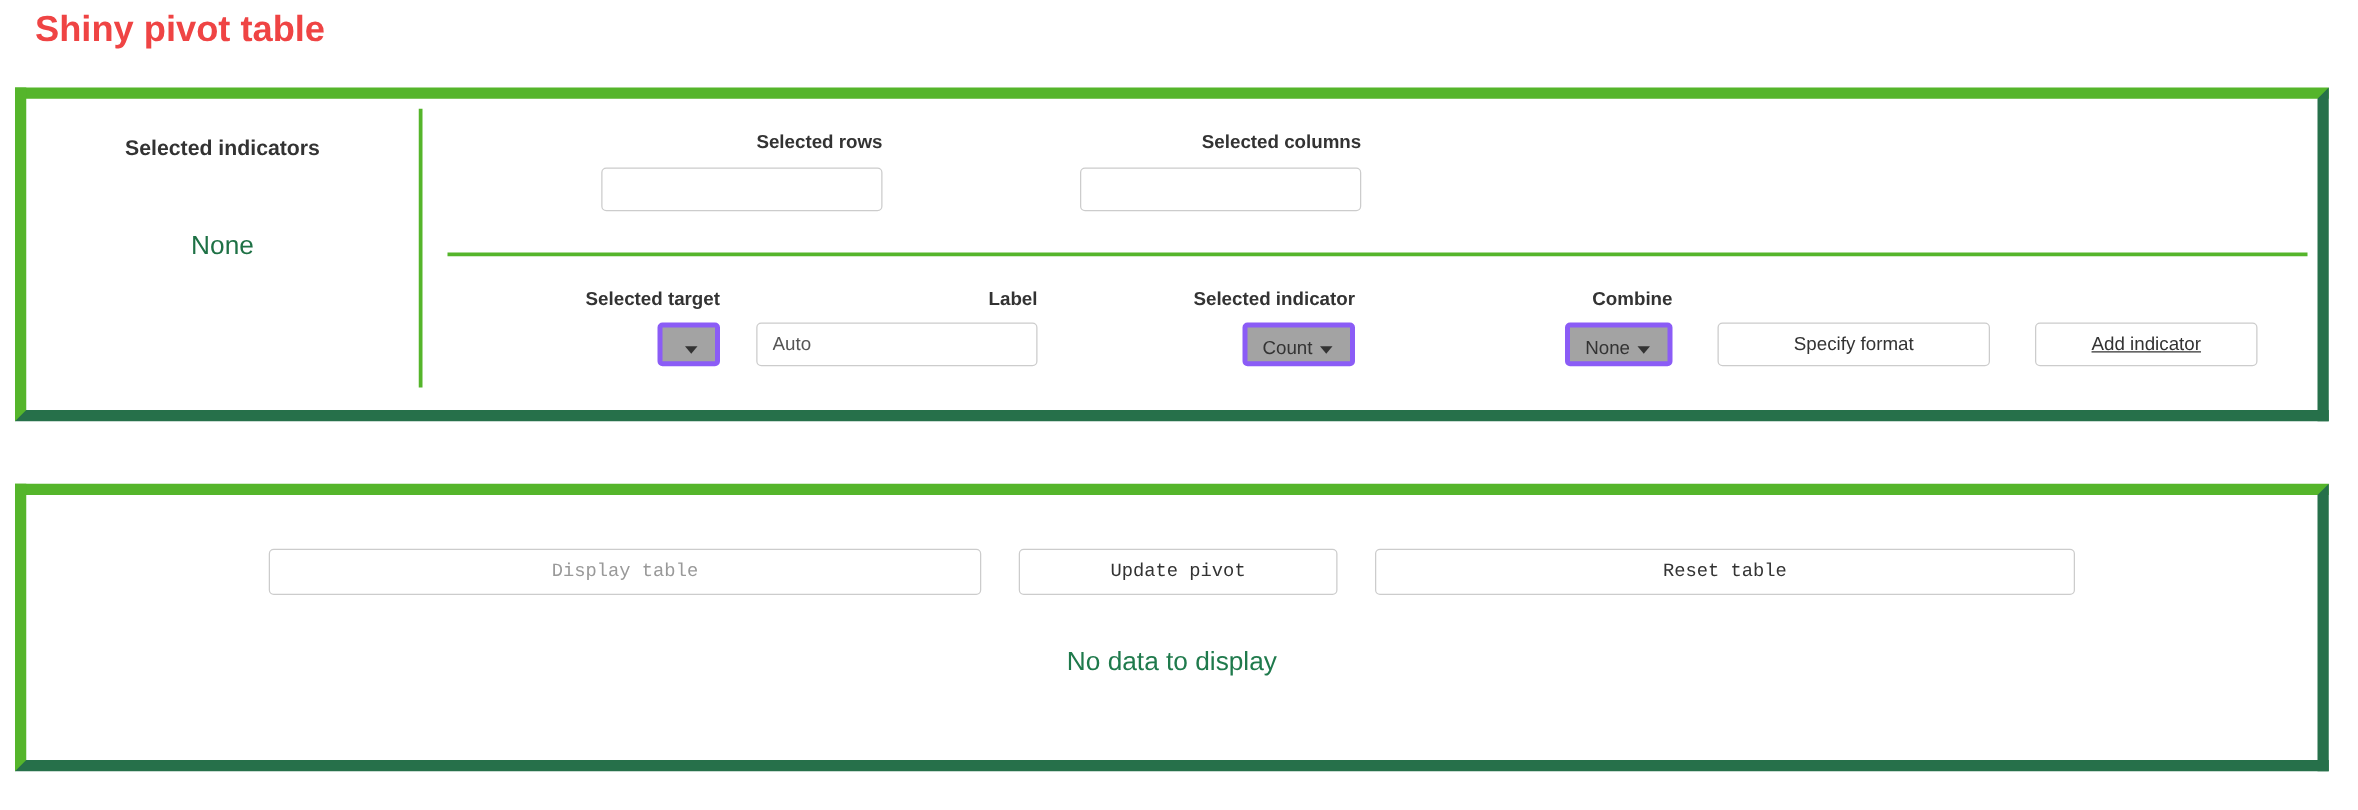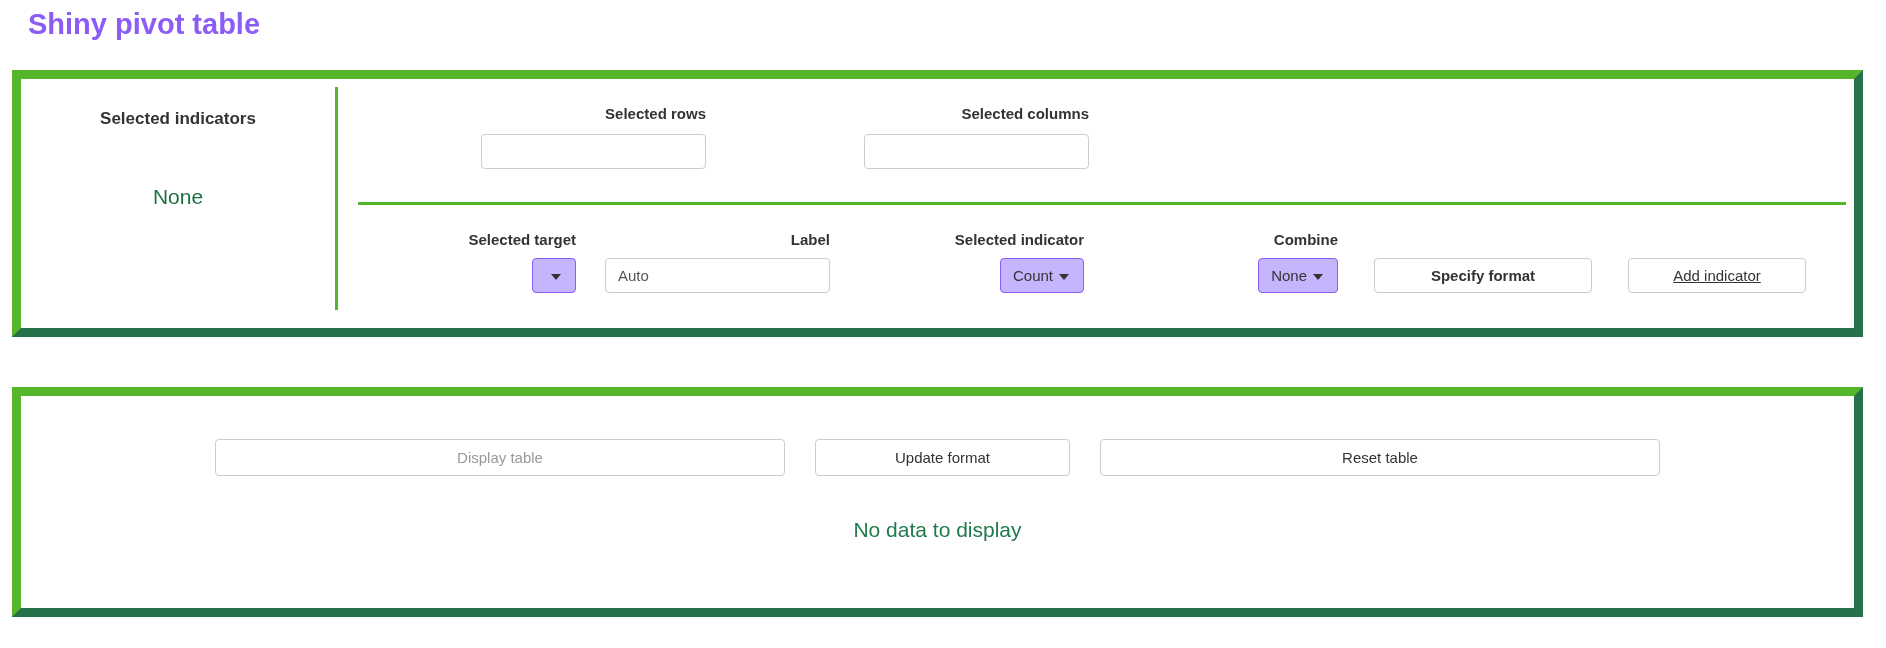--- a/index.html
+++ b/index.html
@@ -6,21 +6,21 @@
   html, body {
     width: 1886px; height: 648px;
     background: #ffffff;
     font-family: "Liberation Sans", sans-serif;
     overflow: hidden;
   }
   .page-title {
     margin: 8px 0 0 28px;
     font-size: 29px;
     font-weight: bold;
-    color: #8b5cf6;
+    color: #ef4444;
     letter-spacing: 0px;
   }
   .panel {
     margin-left: 12px;
     width: 1851px;
     background: #ffffff;
     border-style: solid;
     border-width: 9px;
     
     border-color: #55b52b #26704a #26704a #55b52b;
@@ -80,23 +80,23 @@
   .wide { width: 348px; margin-right: 35px; }
   .narrow { width: 218px; margin-right: 36px; }
   .h-divider {
     height: 3px;
     background: #55b52b;
     margin: 33px 0 26px 0;
   }
   .select-box {
     position: relative;
     height: 35px;
-    border: 1px solid #8b5cf6;
+    border: 4px solid #8b5cf6;
     border-radius: 4px;
-    background: #c4b5fd;
+    background: #a3a3a3;
     font-size: 15px;
     color: #333333;
     line-height: 33px;
     padding: 0 30px 0 12px;
     cursor: pointer;
     white-space: nowrap;
     overflow: hidden;
   }
   .caret {
     position: absolute;
@@ -111,30 +111,30 @@
     height: 35px;
     border: 1px solid #cccccc;
     border-radius: 4px;
     background: #ffffff;
     font-family: "Liberation Sans", sans-serif;
     font-size: 15px;
     color: #333333;
     cursor: pointer;
     white-space: nowrap;
   }
-  .btn-specify { width: 218px; margin-right: 36px; font-weight: bold; }
+  .btn-specify { width: 218px; margin-right: 36px; }
   .btn-add { width: 178px; text-decoration: underline; }
 
   
   .table-btn-row {
     margin-top: 43px;
     display: flex;
     justify-content: center;
   }
-  .btn-tall { height: 37px; }
+  .btn-tall { height: 37px; font-family: Liberation Mono, monospace; }
   .btn-display { width: 570px; color: #999999; cursor: default; }
   .btn-update { width: 255px; margin-left: 30px; }
   .btn-reset { width: 560px; margin-left: 30px; }
   .no-data {
     margin-top: 42px;
     text-align: center;
     font-size: 21px;
     color: #1f7a4c;
   }
 </style>
@@ -203,19 +203,19 @@
       <button class="btn btn-add">Add indicator</button>
     </div>
 
   </div>
 </div>
 
 <div class="panel panel-bottom">
 
   <div class="table-btn-row">
     <button class="btn btn-tall btn-display" disabled="">Display table</button>
-    <button class="btn btn-tall btn-update">Update format</button>
+    <button class="btn btn-tall btn-update">Update pivot</button>
     <button class="btn btn-tall btn-reset">Reset table</button>
   </div>
 
   <div class="no-data">No data to display</div>
 
 </div>
 
 </body></html>

